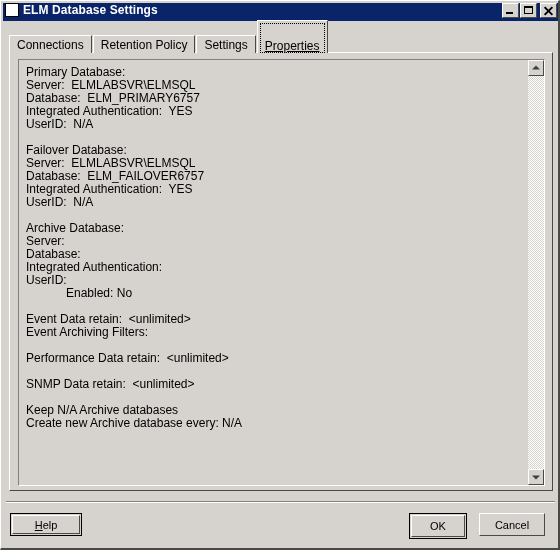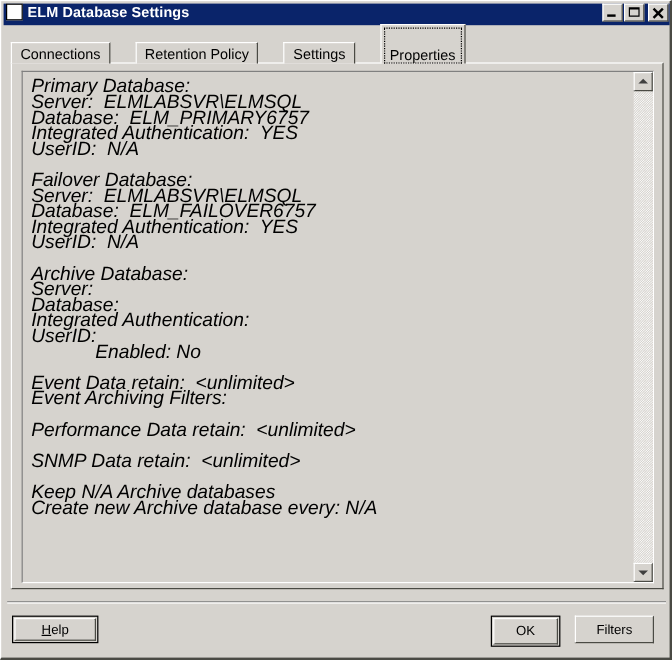--- a/index.html
+++ b/index.html
@@ -91,21 +91,20 @@
   .tb-close-b { transform: rotate(-45deg); }
 
   
   #tabstrip {
     position: absolute;
     left: 8px; top: 32px;
     height: 20px;
     display: flex;
     align-items: flex-end;
     z-index: 3;
-    gap: 20px;
   }
   .tab {
     height: 18px;
     line-height: 18px;
     padding: 0 7px;
     font-size: 12px;
     color: #000000;
     background: #d6d3ce;
     border-top: 1px solid #ffffff;
     border-left: 1px solid #ffffff;
@@ -115,20 +114,21 @@
     white-space: nowrap;
     position: relative;
   }
   .tab.selected {
     height: 21px;
     line-height: 19px;
     margin-top: -3px;
     padding: 16px 7px;
     border-bottom: none;
     z-index: 5;
+    text-decoration: underline;
   }
   .tab.selected .focusring {
     position: absolute;
     left: 2px; top: 2px; right: 2px; bottom: 0px;
     border: 1px dotted #000000;
     pointer-events: none;
   }
 
   
   #tabpage {
@@ -155,25 +155,24 @@
     border-left: 1px solid #808080;
     border-right: 1px solid #ffffff;
     border-bottom: 1px solid #ffffff;
     z-index: 2;
     display: flex;
   }
   #textcontent {
     flex: 1 1 auto;
     padding: 6px 0 0 7px;
     overflow: hidden;
-    font-size: 16px;
+    font-size: 12px;
     line-height: 13px;
     color: #000000;
     white-space: pre;
-    font-style: italic;
   }
   #textcontent .ln {
     height: 13px;
     white-space: pre;
   }
   #textcontent .blank { height: 13px; }
 
   
   #vscroll {
     flex: 0 0 auto;
@@ -323,16 +322,16 @@
     <span class="inner"></span>
     <span class="lbl"><span class="accel">H</span><span>elp</span></span>
   </div>
 
   <div class="btn default" id="btn-ok">
     <span class="inner"></span>
     <span class="lbl">OK</span>
   </div>
 
   <div class="btn" id="btn-cancel">
-    <span class="lbl">Filters</span>
+    <span class="lbl">Cancel</span>
   </div>
 
 </div>
 
 </body></html>

